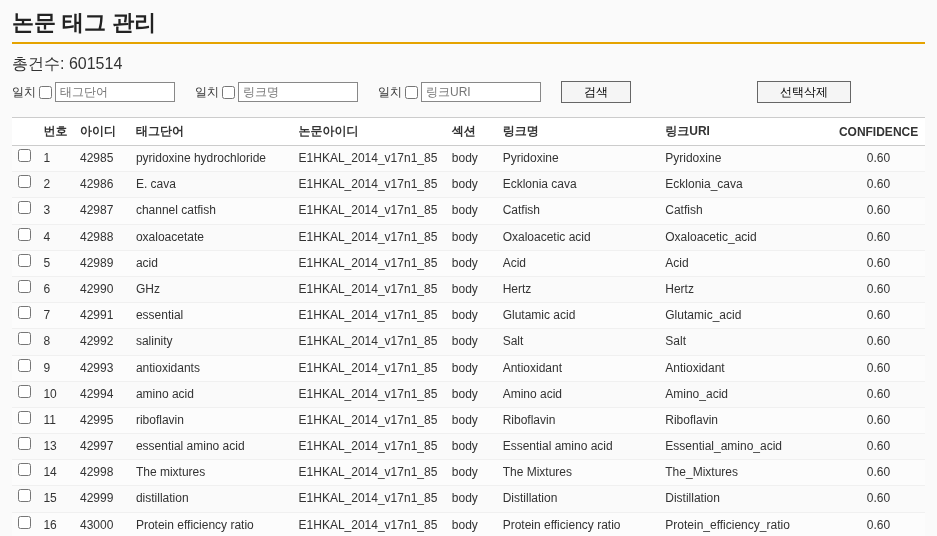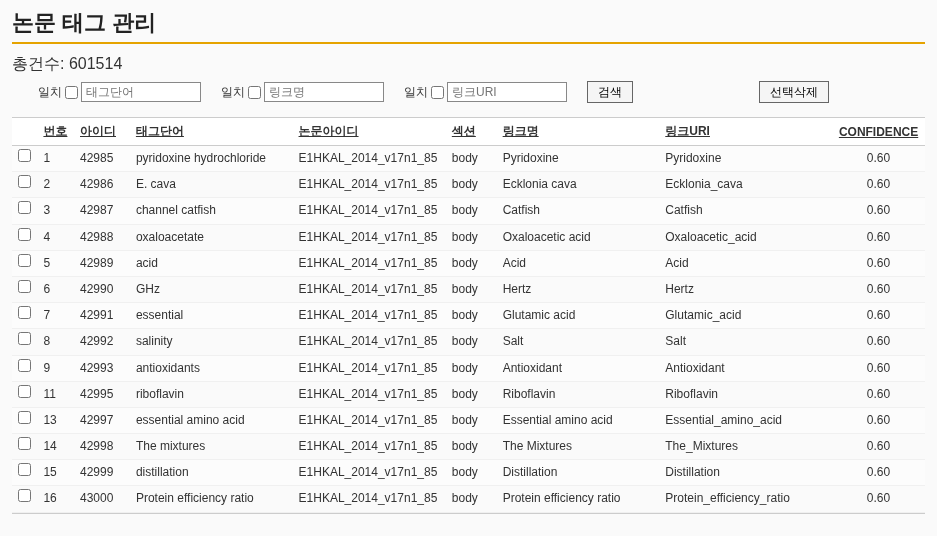--- a/index.html
+++ b/index.html
@@ -1,29 +1,29 @@
 <!DOCTYPE html>
 <html><head>
 <meta charset="utf-8">
 <style>
 * { box-sizing: border-box; margin: 0; padding: 0; }
 body { font-family: "Malgun Gothic", Arial, sans-serif; font-size: 12px; color: #333; background: #fafafa; padding: 8px 12px; width: 937px; }
 h1 { font-size: 22px; font-weight: bold; margin-bottom: 4px; color: #222; }
 .divider { height: 2px; background: #e5a300; margin-bottom: 10px; }
 .total-line { margin-bottom: 6px; font-size: 16px; }
-.filters { display: flex; gap: 6px; margin-bottom: 14px; flex-wrap: wrap; margin-left: 26px; }
+.filters { display: flex; gap: 6px; margin-bottom: 14px; flex-wrap: wrap; }
 .filter-group { display: flex; align-items: center; gap: 3px; margin-right: 14px; }
 .filter-group label { font-size: 12px; }
 input[type="checkbox"] { width: 13px; height: 13px; }
 input[type="text"] { height: 20px; border: 1px solid #888; padding: 0 4px; font-size: 12px; background: #fff; }
-button { height: 22px; padding: 0 10px; border: 1px solid #666; background: #f5f5f5; font-size: 12px; cursor: pointer; font-family: inherit; }
+button { height: 22px; padding: 0 22px; border: 1px solid #666; background: #f5f5f5; font-size: 12px; cursor: pointer; font-family: inherit; }
 .btn-delete { margin-left: 120px; }
 .table-wrap { border-top: 1px solid #ccc; border-bottom: 1px solid #ccc; margin-bottom: 12px; }
 table { width: 100%; border-collapse: collapse; font-size: 12px; }
-th { text-align: left; padding: 5px 6px; border-bottom: 1px solid #ccc; background: #fff; font-weight: bold; color: #333; text-decoration: underline; }
+th { text-align: left; padding: 5px 6px; border-bottom: 1px solid #ccc; background: #fff; font-weight: bold; color: #333; }
 td { padding: 3px 6px; line-height: 1.6; border-bottom: 1px solid #f0f0f0; }
 tr:nth-child(odd) td { background: #fcfcfc; }
 .col-check { width: 24px; text-align: center; }
 .col-num { width: 36px; }
 .col-id { width: 55px; }
 .col-tag { width: 160px; }
 .col-paper { width: 150px; }
 .col-section { width: 50px; }
 .col-link { width: 160px; }
 .col-uri { width: 170px; }
@@ -170,20 +170,31 @@
           <td class="col-id">42993</td>
           <td class="col-tag">antioxidants</td>
           <td class="col-paper">E1HKAL_2014_v17n1_85</td>
           <td class="col-section">body</td>
           <td class="col-link">Antioxidant</td>
           <td class="col-uri">Antioxidant</td>
           <td class="col-conf">0.60</td>
         </tr>
         <tr>
           <td class="col-check"><input type="checkbox" style=""></td>
+          <td class="col-num">10</td>
+          <td class="col-id">42994</td>
+          <td class="col-tag">amino acid</td>
+          <td class="col-paper">E1HKAL_2014_v17n1_85</td>
+          <td class="col-section">body</td>
+          <td class="col-link">Amino acid</td>
+          <td class="col-uri">Amino_acid</td>
+          <td class="col-conf">0.60</td>
+        </tr>
+        <tr>
+          <td class="col-check"><input type="checkbox" style=""></td>
           <td class="col-num">11</td>
           <td class="col-id">42995</td>
           <td class="col-tag">riboflavin</td>
           <td class="col-paper">E1HKAL_2014_v17n1_85</td>
           <td class="col-section">body</td>
           <td class="col-link">Riboflavin</td>
           <td class="col-uri">Riboflavin</td>
           <td class="col-conf">0.60</td>
         </tr>
         <tr>

